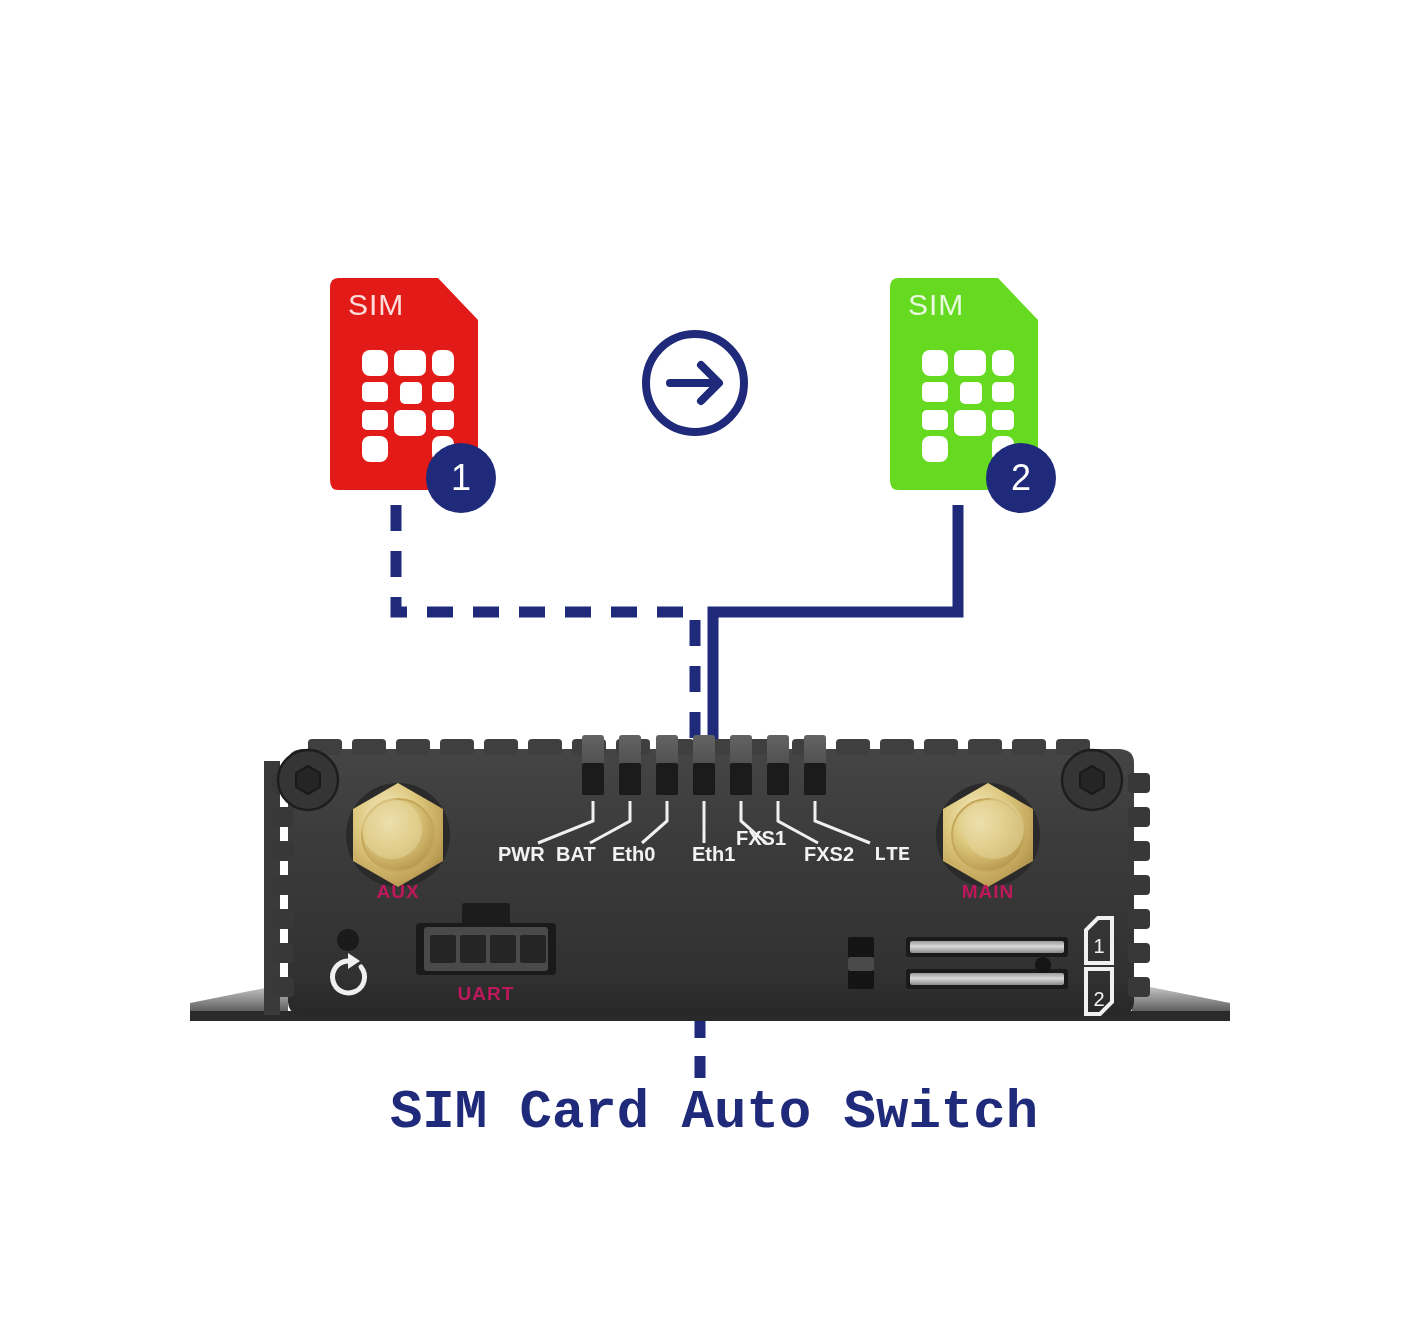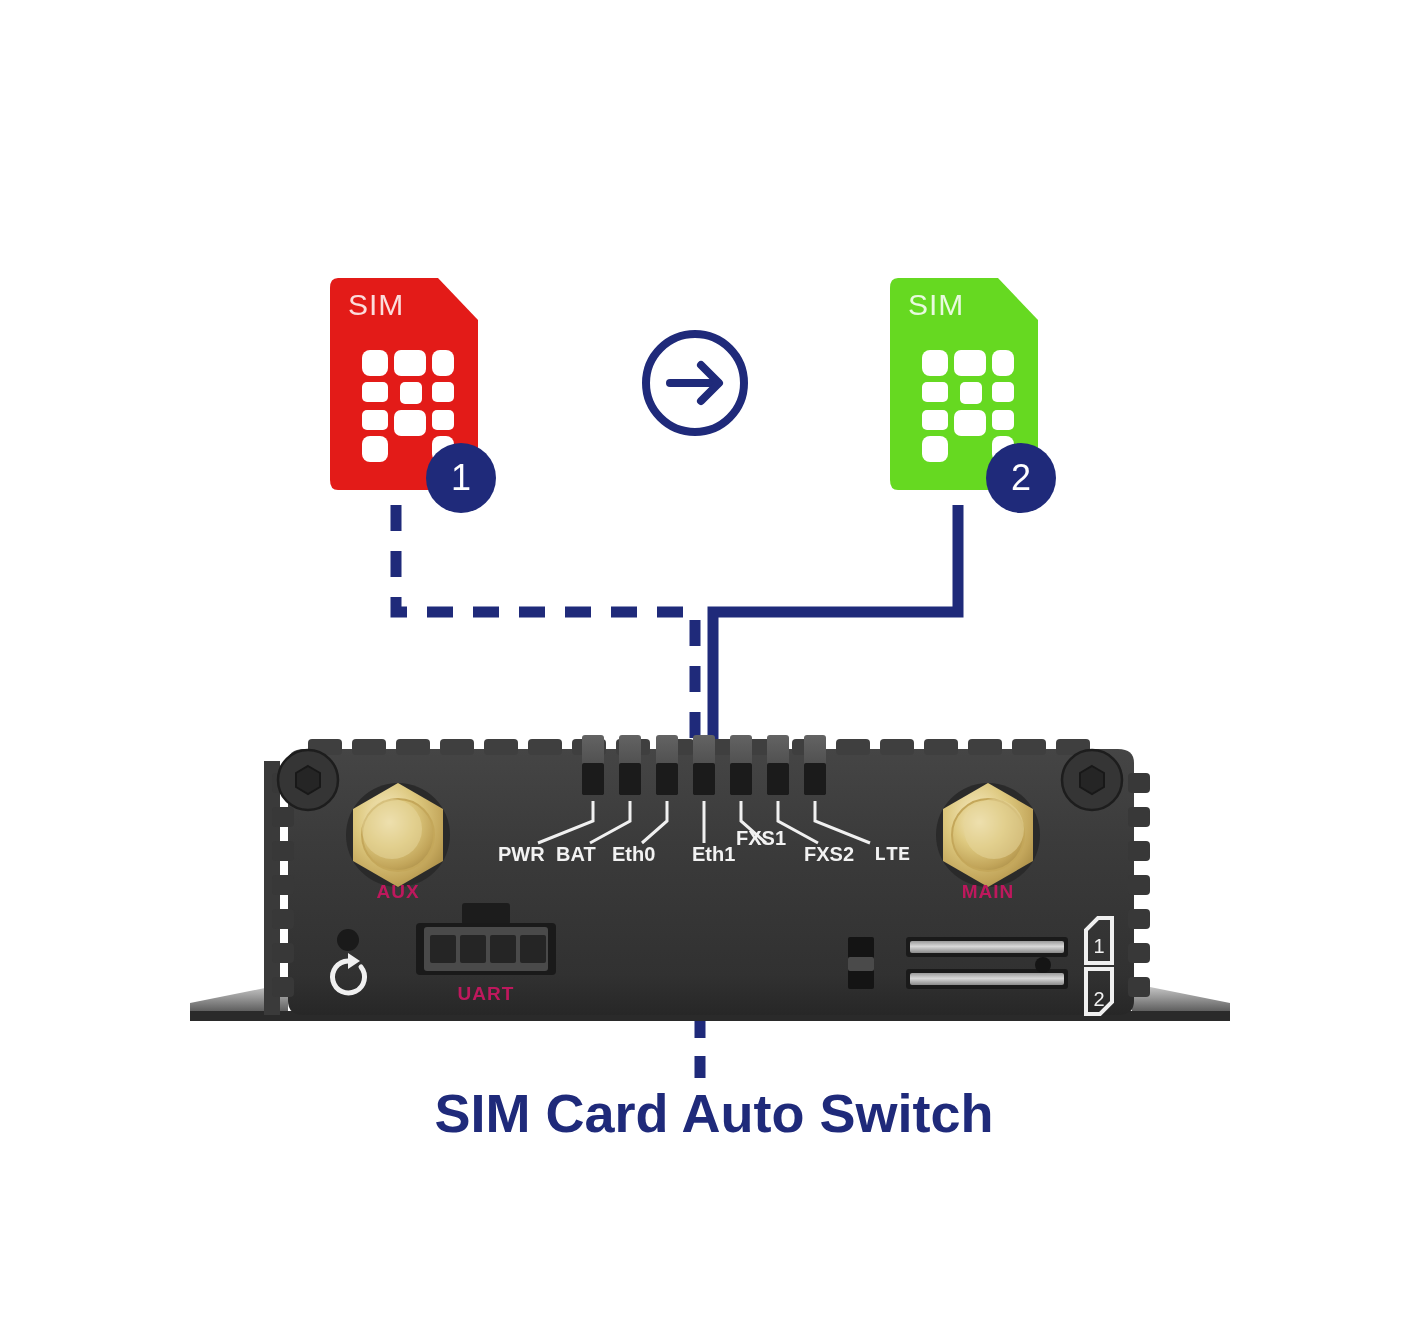--- a/index.html
+++ b/index.html
@@ -76,21 +76,21 @@
     letter-spacing: 1px;
   }
 
   
   #title {
     position: absolute;
     width: 100%;
     text-align: center;
     color: #1f2a7a;
     font-size: 54px;
-    font-family: Liberation Sans, sans-serif;
+    font-family: Liberation Mono, monospace;
     font-weight: bold;
     letter-spacing: 0px;
   }
 </style>
 </head>
 <body>
 
 <div id="canvas">
 
   <svg class="abs" style="left:0; top:0;" width="1428" height="1324">

